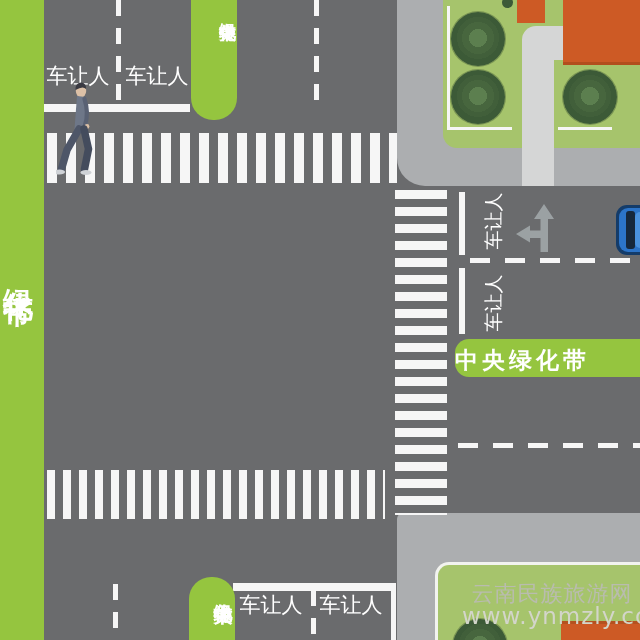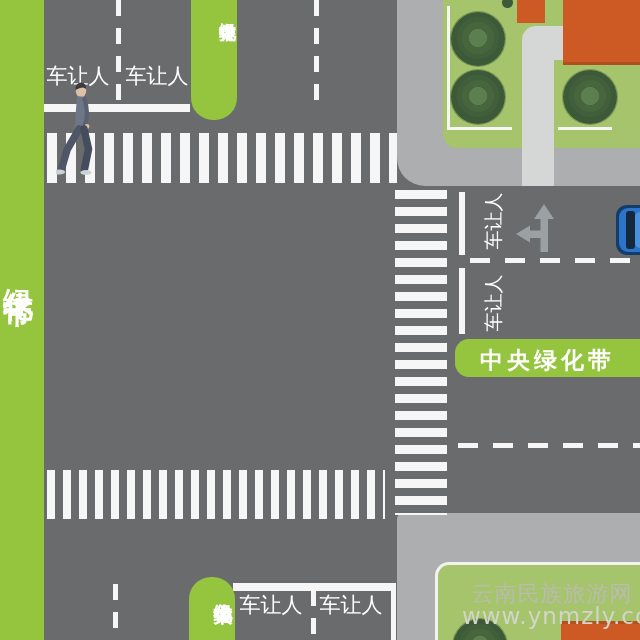--- a/index.html
+++ b/index.html
@@ -91,21 +91,21 @@
   <div class="yield-rot" style="left:462px;top:292px;width:62px;">车让人</div>
   <div class="dashh" style="left:470px;top:258px;width:170px;"></div>
   <div class="dashh" style="left:458px;top:443px;width:182px;"></div>
 
   <svg class="abs" style="left:516px;top:204px;" width="40" height="50" viewBox="0 0 40 50">
     <polygon fill="#9ba1a3" points="28,0 18,15 24.5,15 24.5,48 32,48 32,15 38,15"></polygon>
     <polygon fill="#9ba1a3" points="0,30 14,21.5 14,26.5 29,26.5 29,34 14,34 14,38.5"></polygon>
   </svg>
 
   <div class="abs greenfill" style="left:455px;top:339px;width:185px;height:38px;border-radius:14px 0 0 14px;"></div>
-  <div class="abs" style="left:455px;top:345px;width:185px;text-align:center;color:#fff;font-weight:bold;font-size:23px;letter-spacing:4px;">中央绿化带</div>
+  <div class="abs" style="left:455px;top:345px;width:185px;text-align:left;color:#fff;font-weight:bold;font-size:23px;letter-spacing:4px;">中央绿化带</div>
 
   <svg class="abs" style="left:614px;top:202px;" width="60" height="56" viewBox="0 0 60 56">
     <rect x="2" y="3" width="58" height="50" rx="11" fill="#143c6a"></rect>
     <rect x="5" y="6" width="54" height="44" rx="9" fill="#2c74c8"></rect>
     <rect x="12" y="9" width="9" height="38" rx="3" fill="#16283c"></rect>
     <path d="M26,10 h16 a6,6 0 0 1 6,6 v24 a6,6 0 0 1 -6,6 h-16 a5,5 0 0 1 -5,-5 v-26 a5,5 0 0 1 5,-5 z" fill="#4a92de"></path>
     <rect x="30" y="14" width="18" height="28" rx="4" fill="#2c74c8"></rect>
   </svg>
 
   <div class="dashv" style="left:113px;top:584px;height:56px;"></div>

